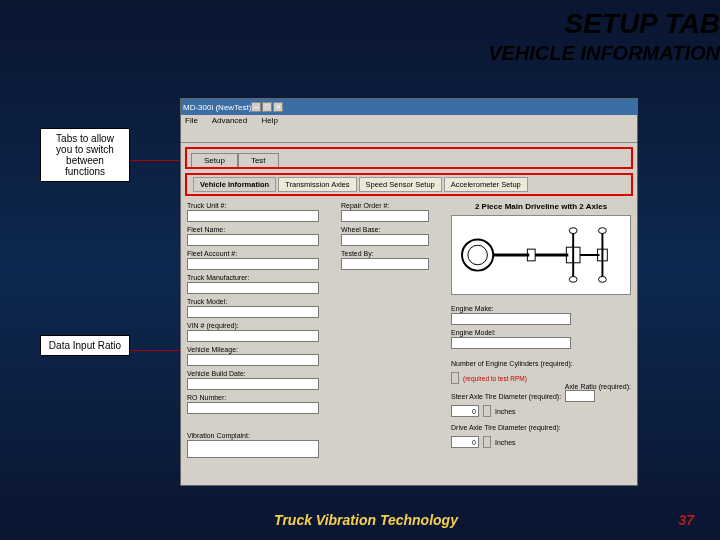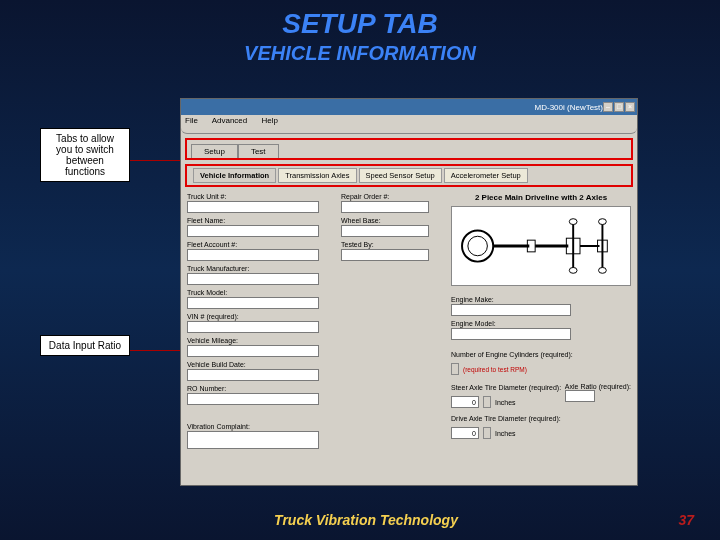--- a/index.html
+++ b/index.html
@@ -2,21 +2,21 @@
 <html><head>
 <meta charset="utf-8">
 <style>
   * { box-sizing: border-box; margin: 0; padding: 0; }
   body {
     width: 720px; height: 540px;
     background: linear-gradient(to bottom, #0a1530 0%, #0d2850 50%, #0a1530 100%);
     font-family: Arial, sans-serif;
     position: relative; overflow: hidden;
   }
-  .title { color: #3b82f6; font-style: italic; font-weight: bold; text-align: center; }
+  .title { color: #000000; font-style: italic; font-weight: bold; text-align: right; }
   .title1 { font-size: 28px; margin-top: 8px; }
   .title2 { font-size: 20px; margin-top: 2px; }
 
   .callout {
     position: absolute; background: #fff; border: 1px solid #000;
     padding: 4px 6px; font-size: 10px; text-align: center; line-height: 1.1;
     width: 90px;
   }
   .callout1 { top: 128px; left: 40px; }
   .callout2 { top: 335px; left: 40px; }
@@ -25,26 +25,26 @@
   .cl2 { top: 350px; left: 130px; width: 52px; }
 
   .app-window {
     position: absolute; top: 98px; left: 180px;
     width: 458px; height: 388px;
     background: #d4d0c8; border: 1px solid #666;
     font-size: 7.5px;
   }
   .titlebar {
     height: 14px; background: #3a6ea5; color: #fff;
-    display: flex; align-items: center; justify-content: flex-end;
+    display: flex; align-items: center; justify-content: flex-start;
     padding: 8px 2px; font-size: 8px;
   }
   .tbtns { display: flex; gap: 1px; }
   .tbtn { width: 10px; height: 10px; background: #d4d0c8; border: 1px solid #888; font-size: 7px; text-align: center; line-height: 8px; }
-  .menubar { height: 19px; padding: 1px 4px; font-size: 8px; color: #000; border-bottom: 1px solid #888; border-radius: 6px; }
+  .menubar { height: 28px; padding: 1px 4px; font-size: 8px; color: #000; border-bottom: 1px solid #888; }
   .menubar span { margin-right: 12px; }
 
   .tabrow {
     display: flex; padding: 4px 4px 0 4px; gap: 0;
     border: 2px solid #e00000; margin: 4px;
   }
   .maintab {
     padding: 2px 12px; background: #d4d0c8; border: 1px solid #888;
     border-bottom: none; font-size: 8px;
   }

